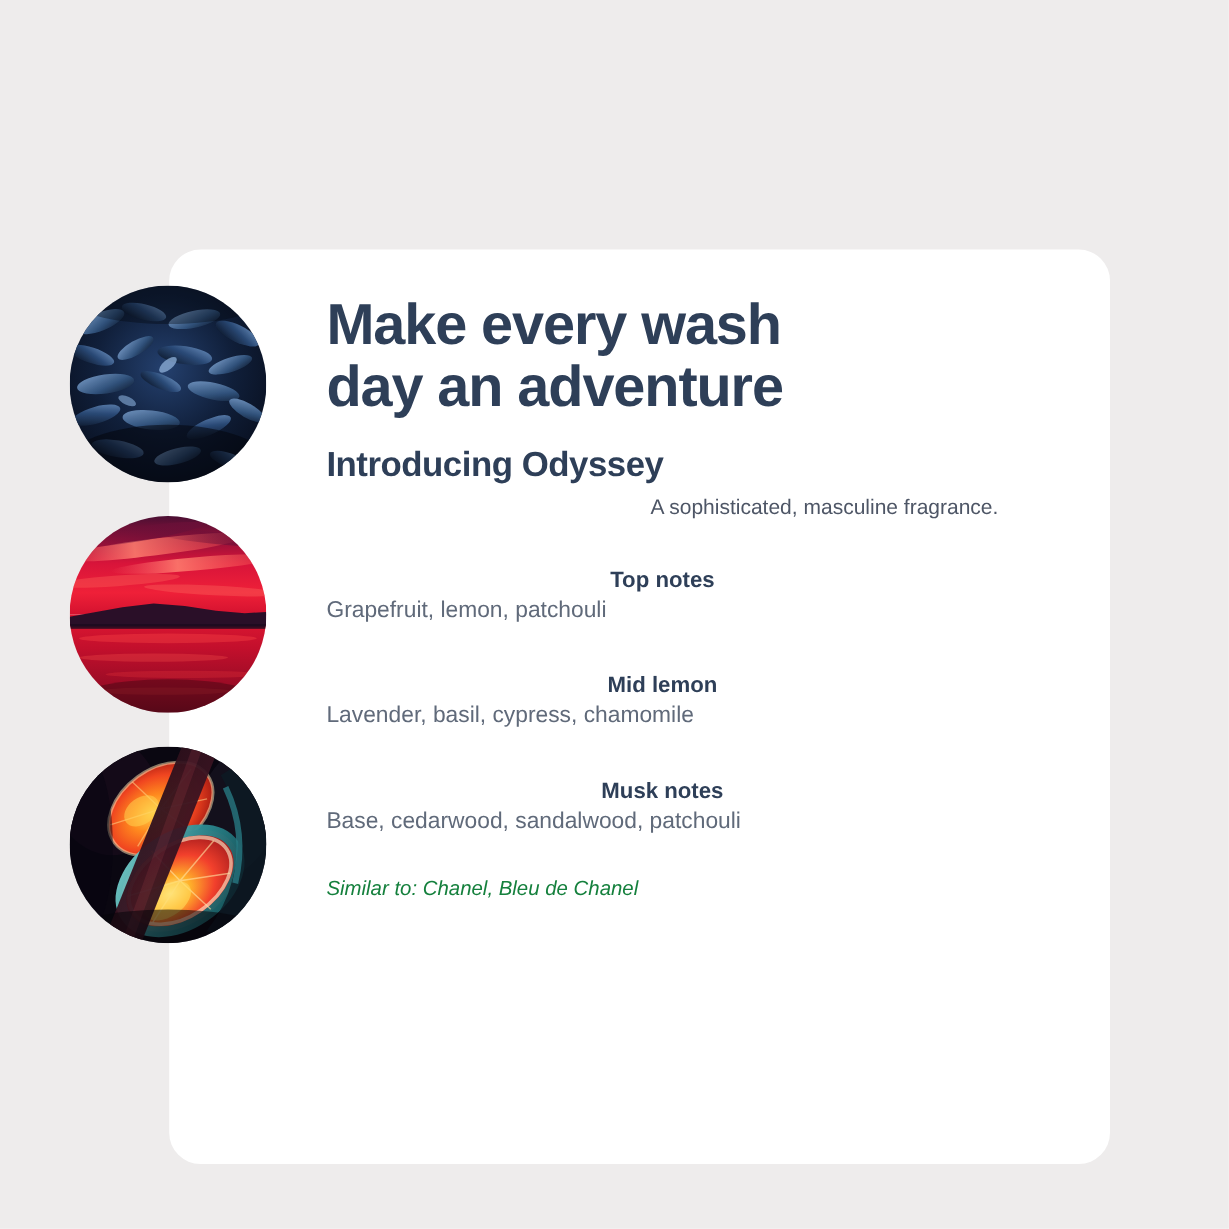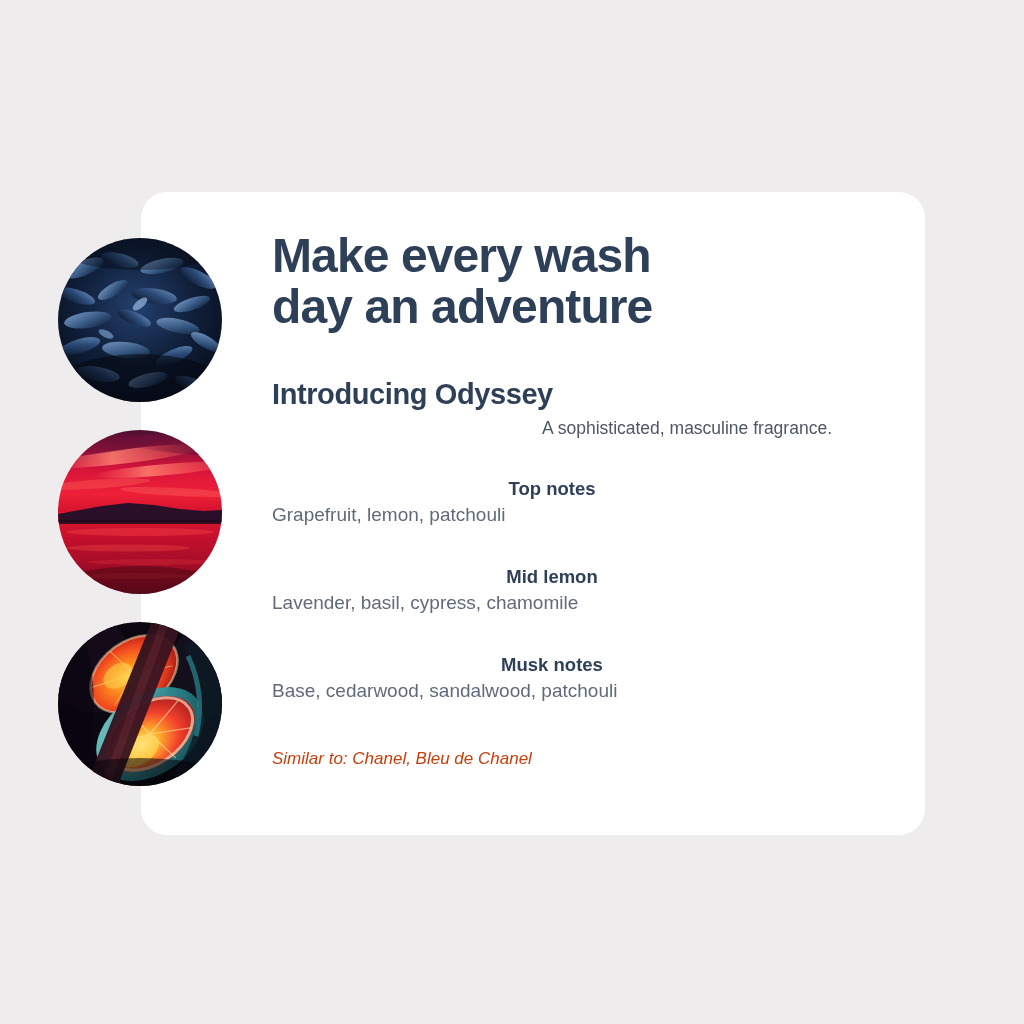--- a/index.html
+++ b/index.html
@@ -13,23 +13,23 @@
   body {
     background: #eeecec;
     font-family: "Liberation Sans", sans-serif;
     position: relative;
   }
 
   
   #promo-card {
     position: absolute;
     left: 141px;
-    top: 192px;
+    top: 208px;
     width: 784px;
-    height: 643px;
+    height: 762px;
     background: #ffffff;
     border-radius: 26px;
   }
 
   
   #content {
     position: absolute;
     left: 131px;   
     top: 38px;     
     width: 560px;
@@ -37,21 +37,21 @@
 
   #headline {
     font-size: 48px;
     font-weight: 700;
     line-height: 51px;
     letter-spacing: -0.9px;
     color: #2e3f58;
     white-space: pre-line;
   }
 
-  #intro-block { margin-top: 46px; }
+  #intro-block { margin-top: 24px; }
 
   #intro-title {
     font-size: 29px;
     font-weight: 700;
     line-height: 33px;
     letter-spacing: -0.4px;
     color: #2e3f58;
   }
 
   #intro-sub {
@@ -75,26 +75,26 @@
 
   .note-values {
     margin-top: 3px;
     font-size: 19px;
     font-weight: 400;
     line-height: 24px;
     color: #606a7a;
   }
 
   #similar-line {
-    margin-top: 45px;
+    margin-top: 33px;
     font-size: 17px;
     font-style: italic;
     font-weight: 400;
     line-height: 22px;
-    color: #c2410c;
+    color: #15803d;
   }
 
   
   .thumb {
     position: absolute;
     left: 58px;
     width: 164px;
     height: 164px;
     border-radius: 50%;
     overflow: hidden;

